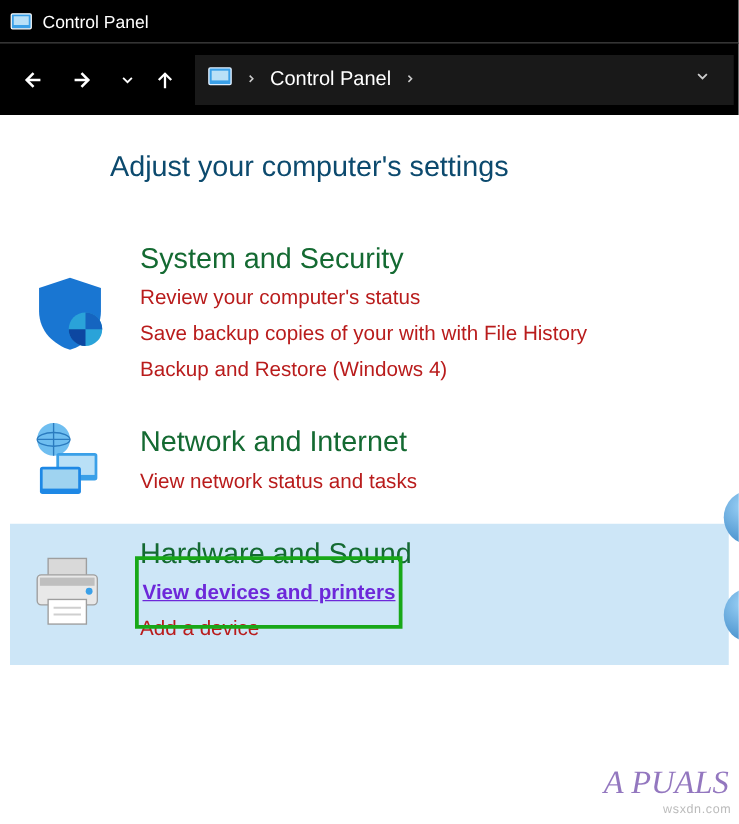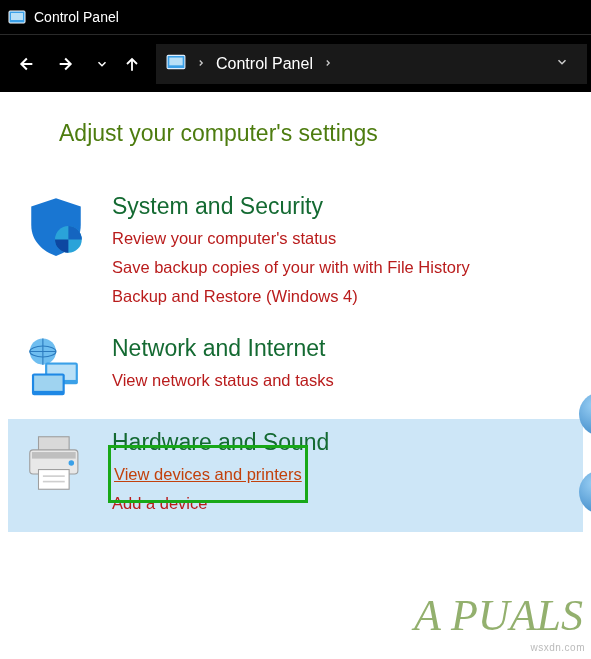--- a/index.html
+++ b/index.html
@@ -14,33 +14,33 @@
   .navbar { height: 58px; background: #000; display: flex; align-items: center; padding: 0 4px; border-top: 1px solid #2a2a2a; }
   .nav-btn { width: 42px; height: 42px; display: flex; align-items: center; justify-content: center; color: #fff; cursor: pointer; }
   .nav-btn svg { stroke: #fff; }
   .addr-bar { flex: 1; height: 40px; background: #191919; margin-left: 8px; display: flex; align-items: center; padding: 0 10px; gap: 10px; }
   .addr-bar .crumb { color: #fff; font-size: 16px; }
   .addr-sep { color: #aaa; font-size: 12px; }
   .addr-chevron { margin-left: auto; color: #aaa; cursor: pointer; padding: 4px 8px; }
 
   
   .content { padding: 28px 8px 0 8px; }
-  .heading { color: #4d7c0f; font-size: 23px; font-weight: 400; margin: 0 0 36px 51px; }
+  .heading { color: #0c4a6e; font-size: 23px; font-weight: 400; margin: 0 0 36px 80px; }
 
-  .category { display: flex; align-items: flex-start; gap: 20px; padding: 8px 12px 14px 12px; }
+  .category { display: flex; align-items: center; gap: 20px; padding: 8px 12px 14px 12px; }
   .category.highlight { background: #cde6f7; }
   .cat-icon { width: 72px; height: 72px; flex-shrink: 0; display: flex; align-items: center; justify-content: center; }
   .cat-body { flex: 1; padding-top: 2px; }
   .cat-title { color: #146a32; font-size: 23px; font-weight: 400; margin-bottom: 4px; cursor: pointer; }
   .cat-link { color: #b91c1c; font-size: 16.5px; line-height: 1.75; cursor: pointer; display: inline; }
   .link-row { line-height: 1.75; }
-  .boxed { outline: 3px solid #18a818; outline-offset: 1px; padding: 16px 2px; text-decoration: underline; color: #c2410c; }
+  .boxed { outline: 3px solid #18a818; outline-offset: 1px; padding: 16px 2px; text-decoration: underline; color: #6d28d9; font-weight: bold; }
 
   .watermark { position: absolute; bottom: 6px; right: 6px; font-size: 10px; color: #bbb; letter-spacing: 0.5px; margin-left: 39px; }
-  .brand-mark { position: absolute; right: 8px; bottom: 18px; font-family: Georgia, serif; font-size: 44px; color: #4d7c0f; font-style: italic; opacity: 0.6; pointer-events: none; }
+  .brand-mark { position: absolute; right: 8px; bottom: 18px; font-family: Georgia, serif; font-size: 26px; color: #4c1d95; font-style: italic; opacity: 0.6; pointer-events: none; }
 
   
   .edge-circle { position: absolute; width: 44px; height: 44px; border-radius: 50%; background: radial-gradient(circle at 35% 30%, #9ad0f5, #2b7bbf); right: -32px; }
   .ec1 { top: 392px; }
   .ec2 { top: 470px; }
 </style>
 </head>
 <body>
 
 <div class="titlebar">

